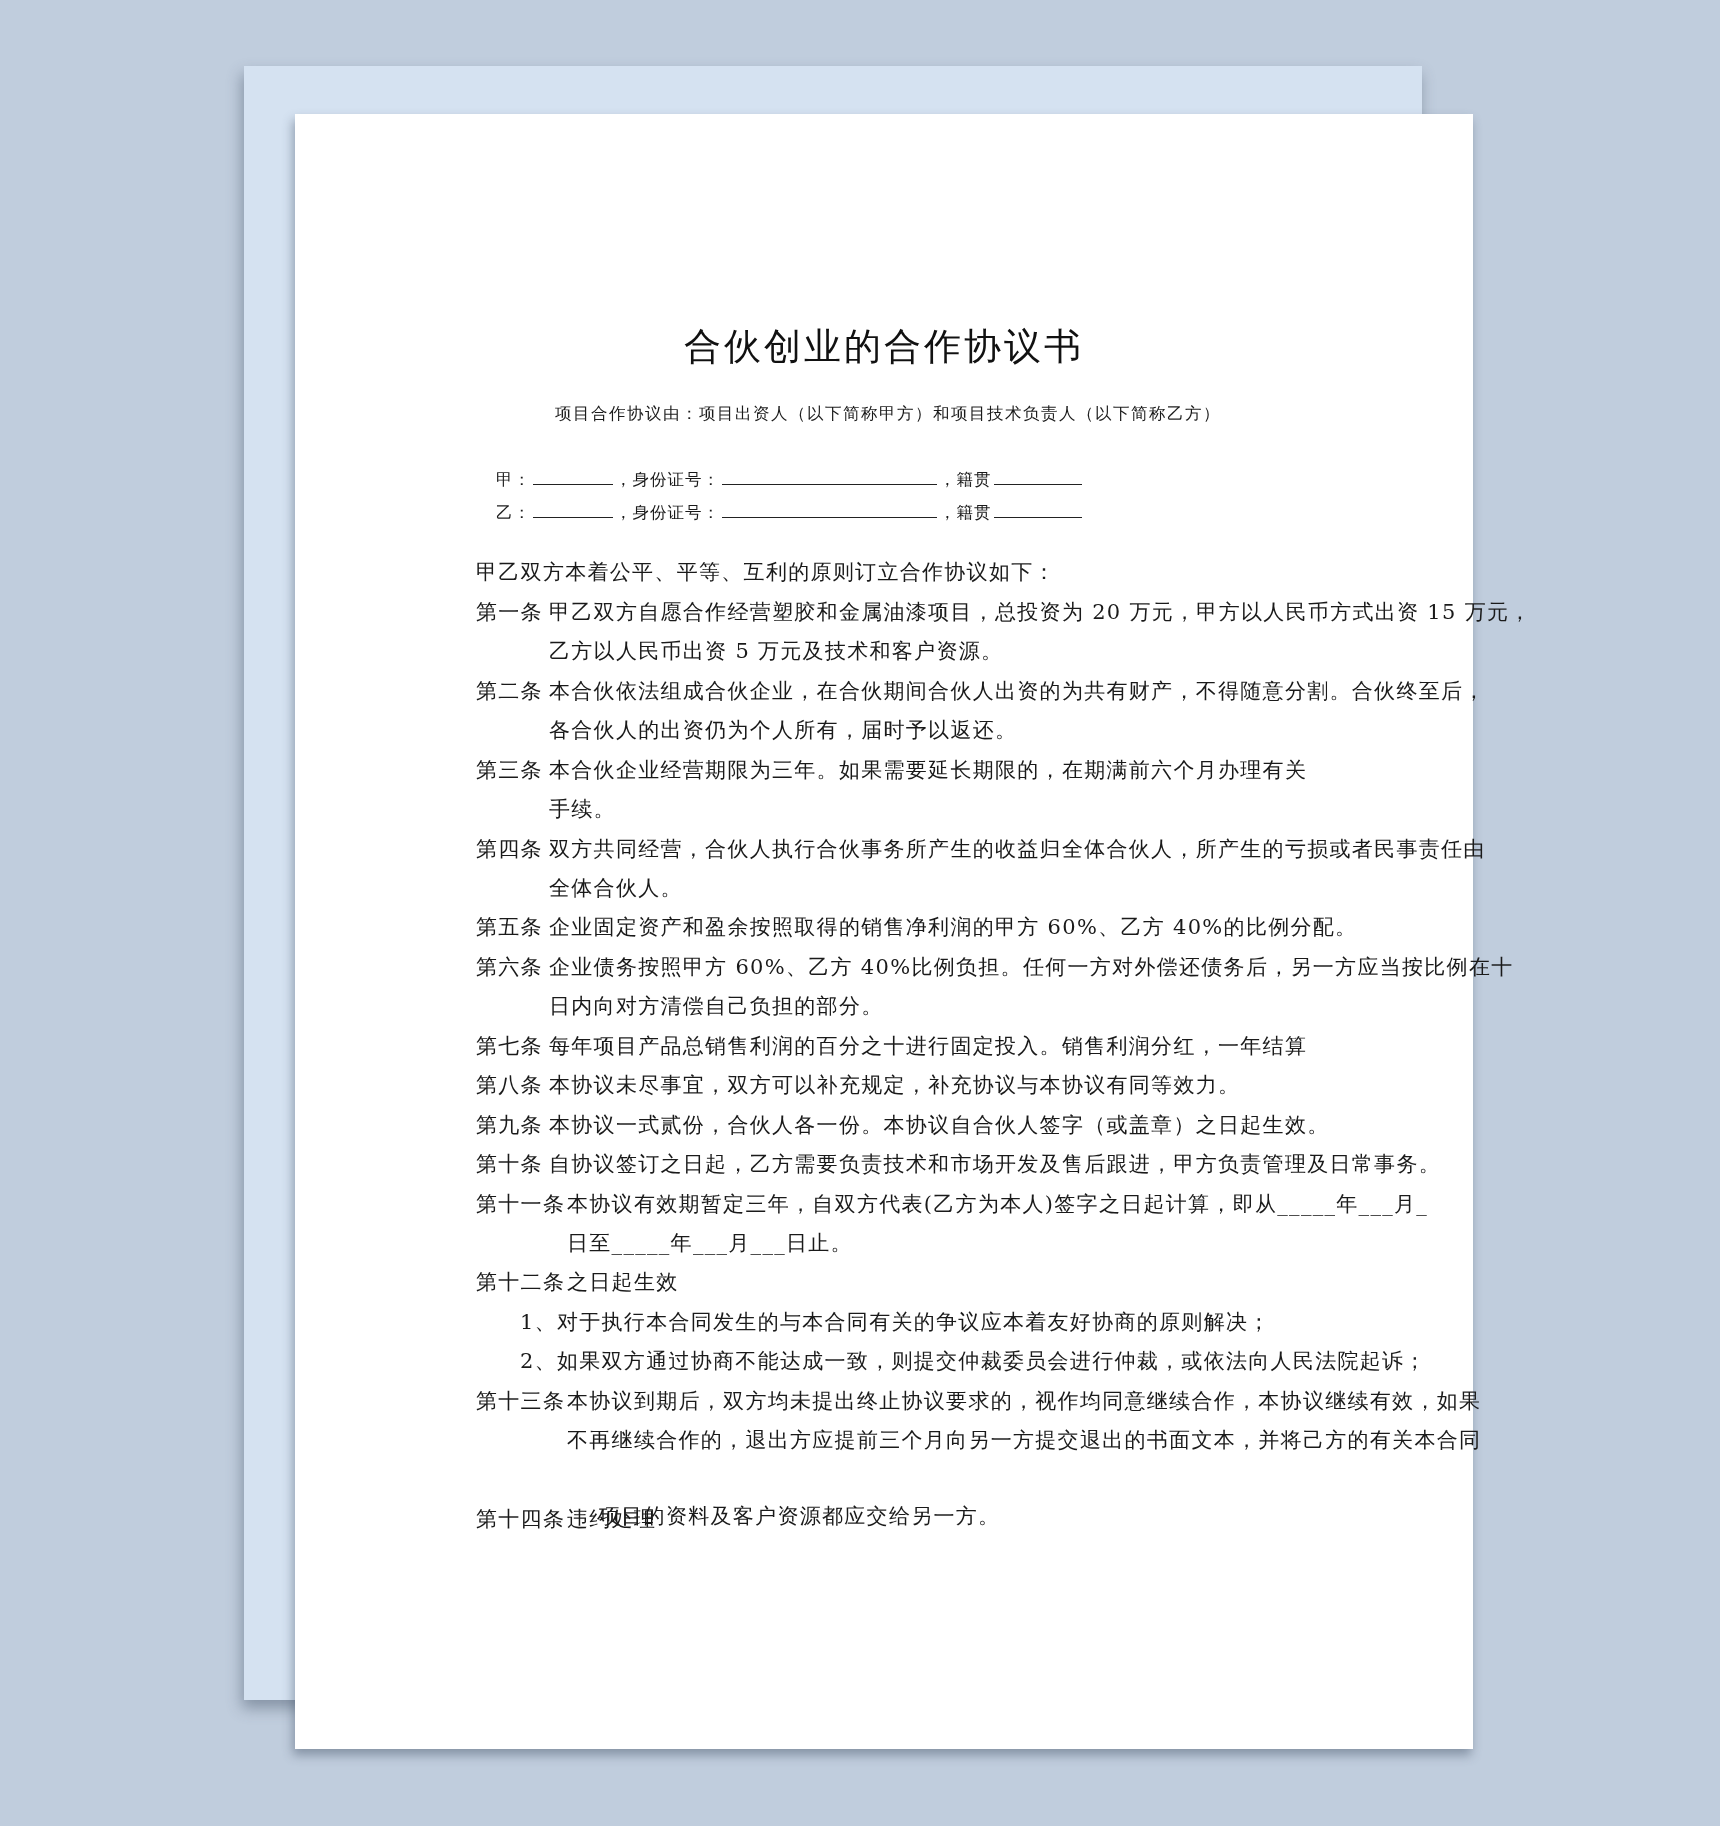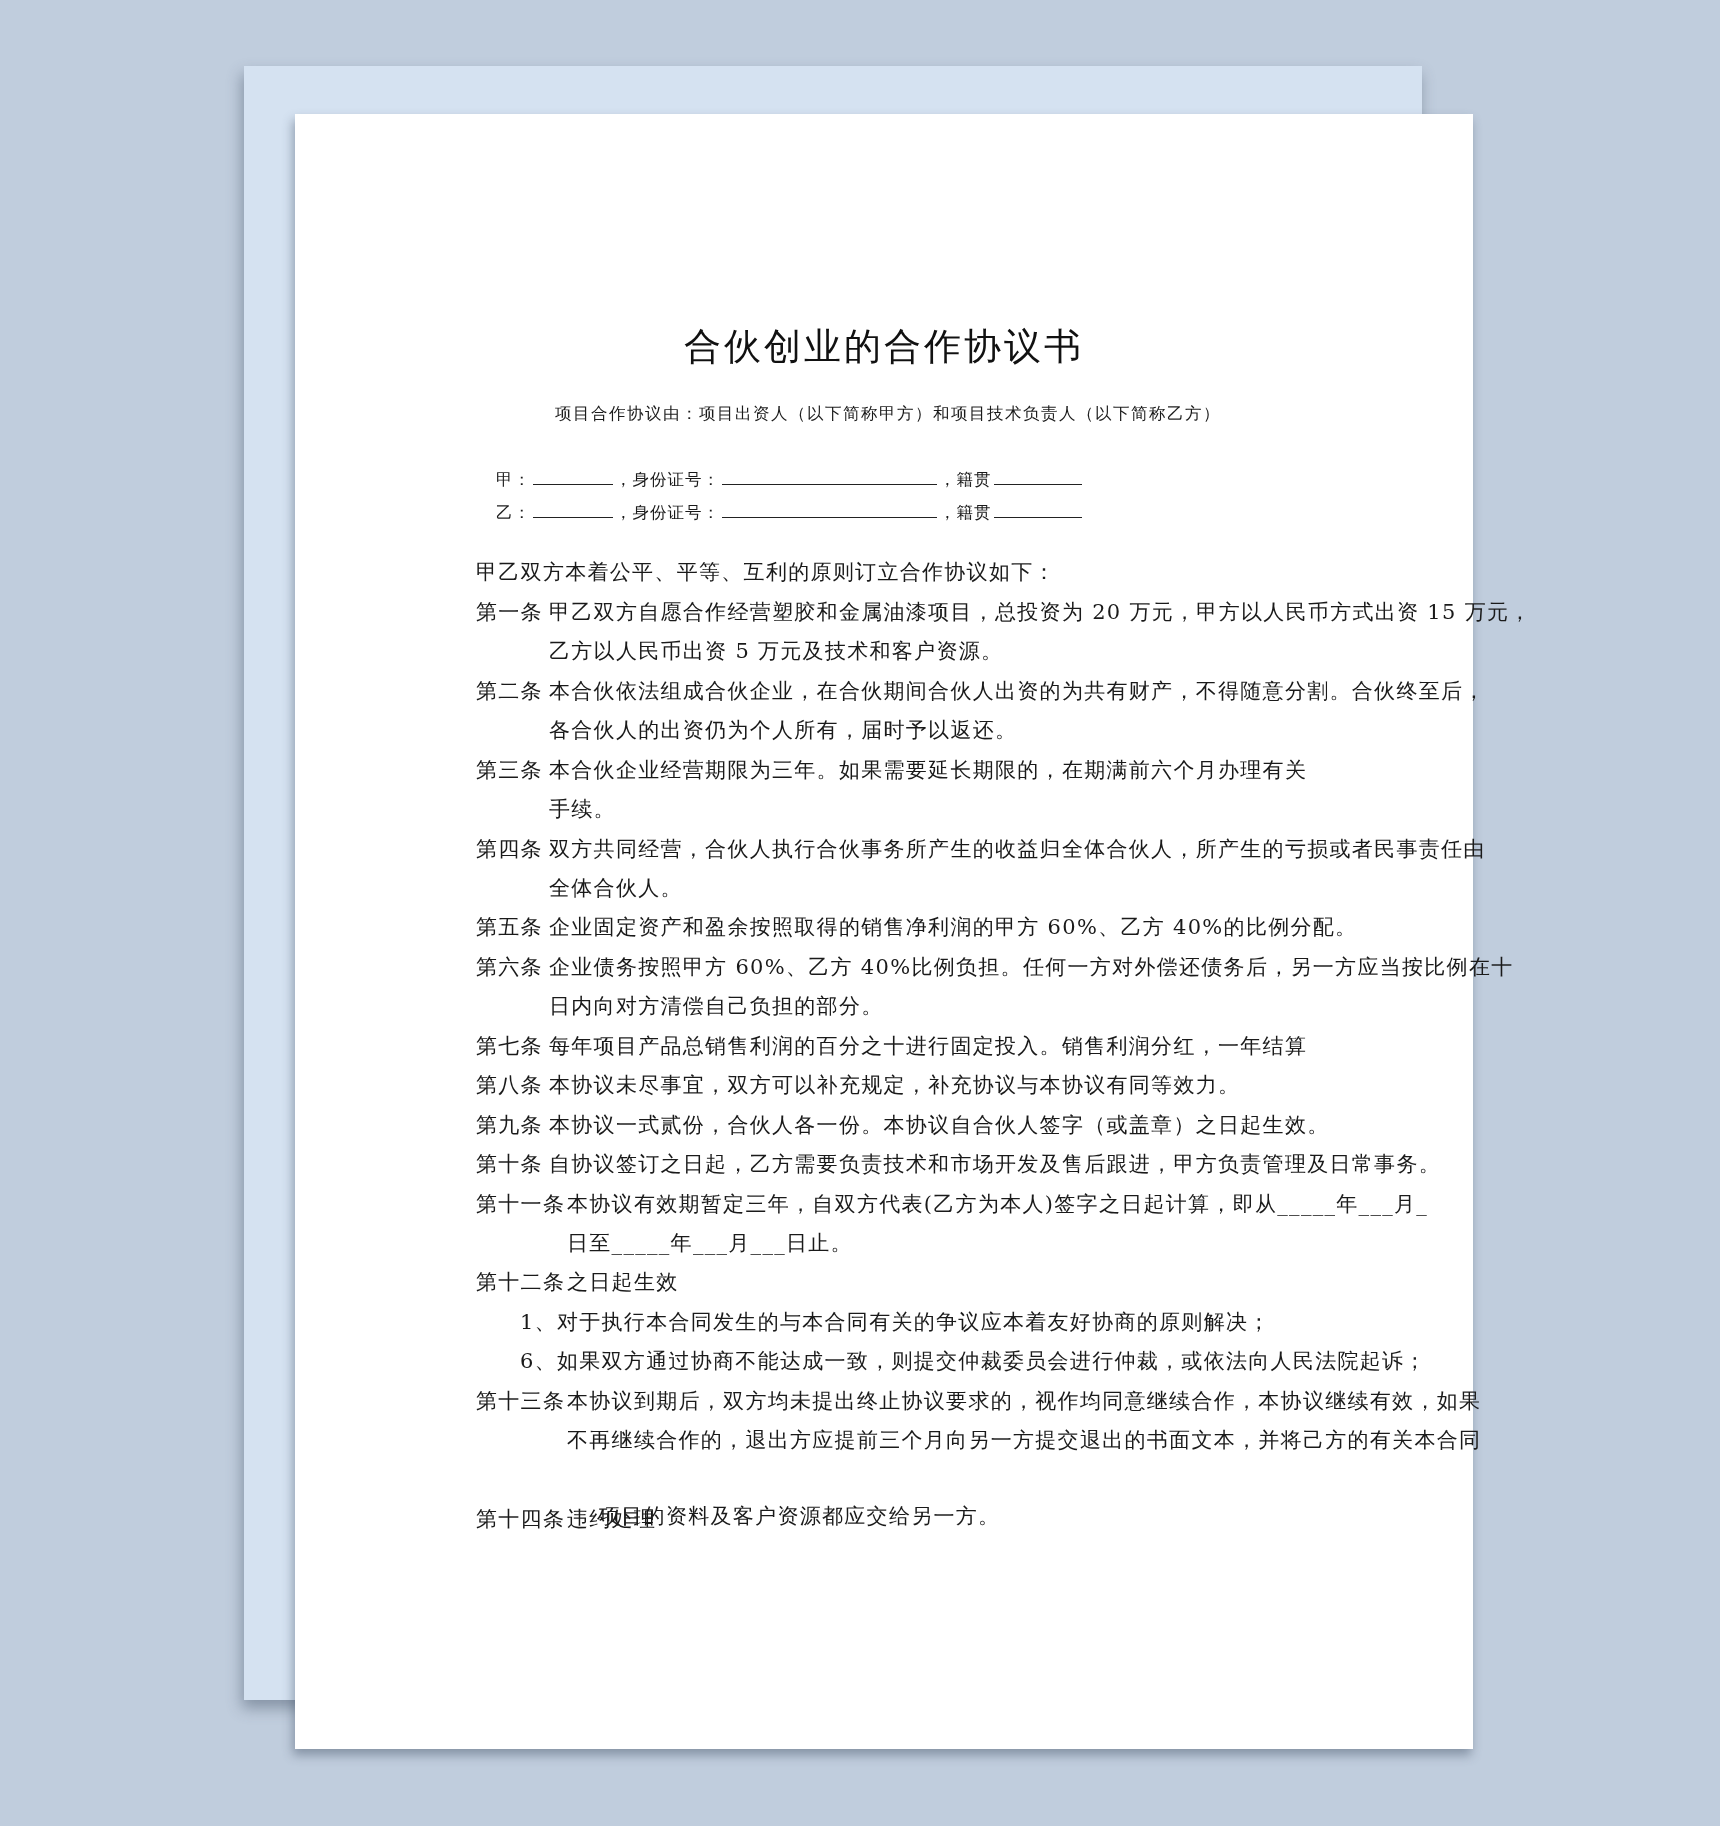--- a/index.html
+++ b/index.html
@@ -94,21 +94,21 @@
 <div class="abs line lbl" style="top:1150px;">第十条</div>
 <div class="abs line txt" style="left:549px; top:1150px;">自协议签订之日起，乙方需要负责技术和市场开发及售后跟进，甲方负责管理及日常事务。</div>
 
 <div class="abs line lbl" style="top:1190px;">第十一条</div>
 <div class="abs line txt" style="left:567px; top:1190px;">本协议有效期暂定三年，自双方代表(乙方为本人)签字之日起计算，即从_____年___月_</div>
 <div class="abs line txt" style="left:567px; top:1229px;">日至_____年___月___日止。</div>
 
 <div class="abs line lbl" style="top:1268px;">第十二条</div>
 <div class="abs line txt" style="left:567px; top:1268px;">之日起生效</div>
 <div class="abs line txt" style="left:520px; top:1308px;">1、对于执行本合同发生的与本合同有关的争议应本着友好协商的原则解决；</div>
-<div class="abs line txt" style="left:520px; top:1347px;">6、如果双方通过协商不能达成一致，则提交仲裁委员会进行仲裁，或依法向人民法院起诉；</div>
+<div class="abs line txt" style="left:520px; top:1347px;">2、如果双方通过协商不能达成一致，则提交仲裁委员会进行仲裁，或依法向人民法院起诉；</div>
 
 <div class="abs line lbl" style="top:1387px;">第十三条</div>
 <div class="abs line txt" style="left:567px; top:1387px;">本协议到期后，双方均未提出终止协议要求的，视作均同意继续合作，本协议继续有效，如果</div>
 <div class="abs line txt" style="left:567px; top:1426px;">不再继续合作的，退出方应提前三个月向另一方提交退出的书面文本，并将己方的有关本合同</div>
 <div class="abs line txt" style="left:567px; top:1502px;margin-left:32px;">项目的资料及客户资源都应交给另一方。</div>
 
 <div class="abs line lbl" style="top:1505px;">第十四条</div>
 <div class="abs line txt" style="left:567px; top:1505px;">违约处理</div>
 
 </body></html>

